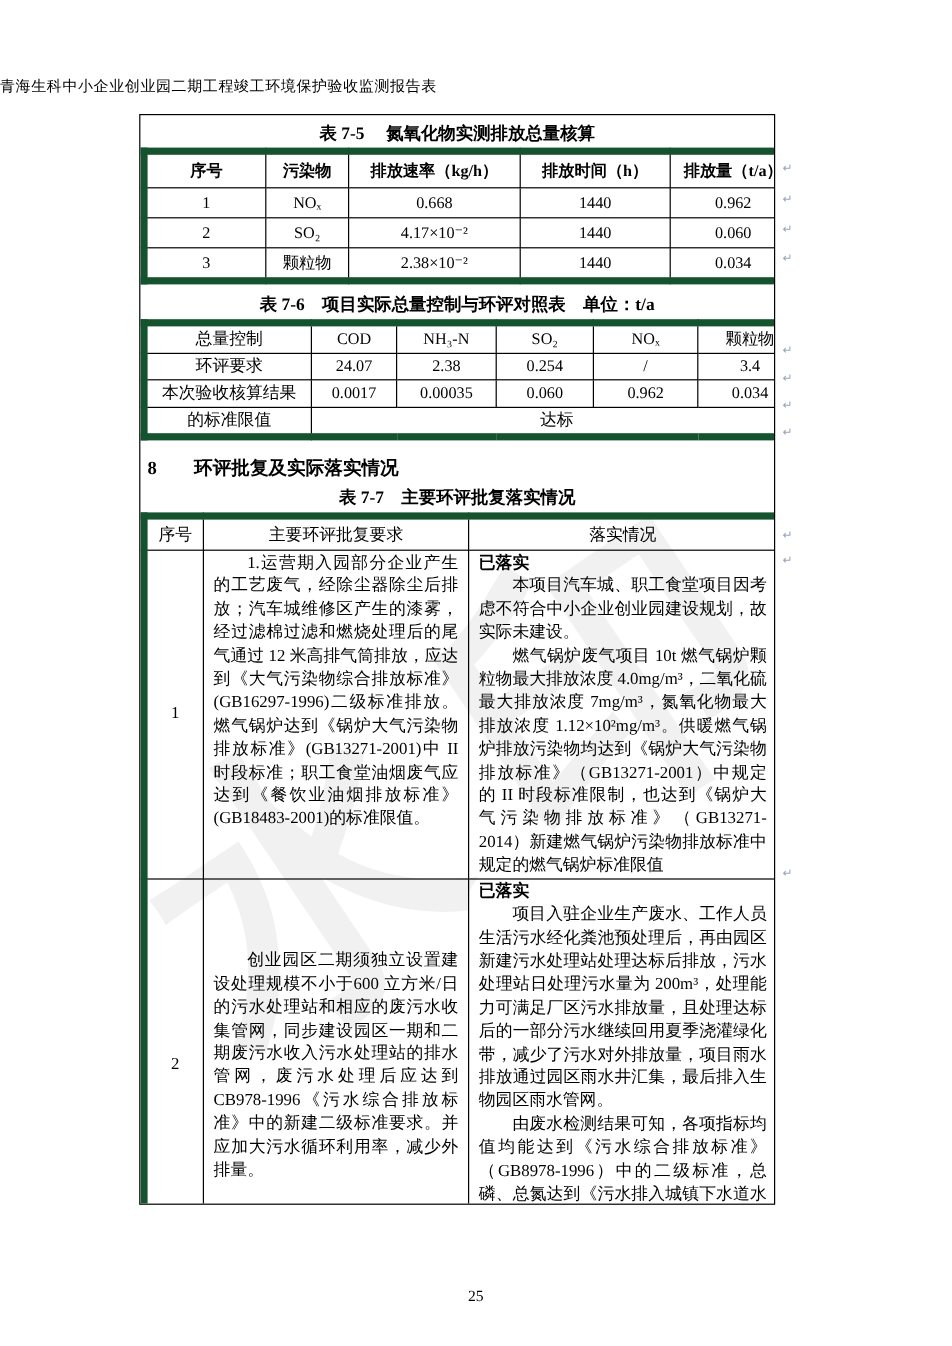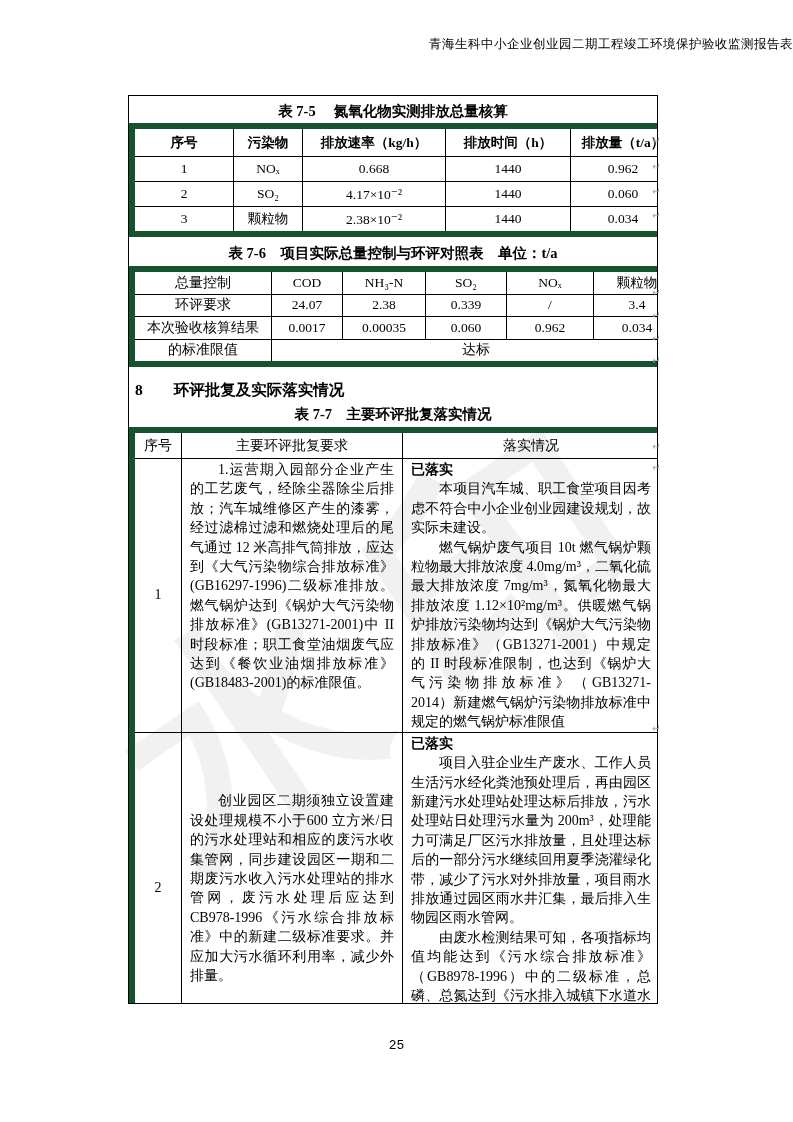--- a/index.html
+++ b/index.html
@@ -1,31 +1,31 @@
 <!DOCTYPE html>
 <html><head>
 <meta charset="utf-8">
 <style>
   html,body{margin:0;padding:0;background:#fff;}
   .page{
     position:relative;width:793px;height:1122px;background:#fff;overflow:hidden;
     font-family:"Liberation Serif","DejaVu Serif",serif;color:#000;
   }
   .doc-header{
-    position:absolute;top:36px;left:0;width:793px;text-align:right;
+    position:absolute;top:64px;left:0;width:793px;text-align:left;
     font-size:12.5px;letter-spacing:.5px;
   }
   .watermark{
     position:absolute;left:150px;top:640px;z-index:0;
     transform:rotate(-34deg);transform-origin:left center;
     font-size:250px;letter-spacing:55px;white-space:nowrap;
     color:rgba(0,0,0,0.055);font-weight:bold;pointer-events:none;
   }
   .outer-box{
-    position:absolute;left:128px;top:95px;width:528px;height:907px;
+    position:absolute;left:116px;top:95px;width:528px;height:907px;
     border:1.5px solid #000;z-index:1;background:transparent;overflow:hidden;
   }
   .tbl-title{ text-align:center;font-weight:bold;font-size:14.5px; }
   .t{ border-collapse:collapse;margin:0 auto;table-layout:fixed; }
   .t td{ border:1px solid #000;text-align:center;padding:0 2px;overflow:hidden; }
   .t{ border:6px solid #14532d; }
   
   .t75{ width:516px;margin-top:2px;font-size:13.5px; }
   .t75 td{ height:24px; }
   .t75 .hrow td{ font-weight:bold;height:27px; }
@@ -43,21 +43,21 @@
   .t77 .hrow td{ height:25px;vertical-align:middle; }
   .t77 .idx{ vertical-align:middle;width:42px; }
   .t77 .req{ width:216px; }
   .t77 .imp{ width:252px; }
   .t77 .row1 td{ height:260px; }
   .t77 .row2 td{ height:285px; }
   .t77 p{ margin:0;padding:0 6px;line-height:19.4px;text-align:justify;text-indent:2em; }
   .t77 .vmid{ vertical-align:middle; }
   .status-label{ font-weight:bold;padding:1px 6px 0 6px;text-align:left;line-height:19.4px; }
   .page-number{
-    position:absolute;left:0;top:1038px;width:793px;text-align:center;font-size:13px;z-index:1;font-family:Liberation Mono, monospace;
+    position:absolute;left:0;top:1072px;width:793px;text-align:center;font-size:13px;z-index:1;
   }
   .cell-mark{
     position:absolute;left:652px;z-index:1;color:#9aa5b5;font-size:10px;line-height:10px;
     font-family:"DejaVu Sans",sans-serif;
   }
   .tbl-title.spaced{ white-space:pre; }
 </style>
 </head>
 <body>
 
@@ -112,21 +112,21 @@
         <td style="width:66px">COD</td>
         <td style="width:78px">NH₃-N</td>
         <td style="width:76px">SO₂</td>
         <td style="width:82px">NOₓ</td>
         <td style="width:82px">颗粒物</td>
       </tr>
       <tr>
         <td class="lab">环评要求</td>
         <td>24.07</td>
         <td>2.38</td>
-        <td>0.339</td>
+        <td>0.254</td>
         <td>/</td>
         <td>3.4</td>
       </tr>
       <tr>
         <td class="lab">本次验收核算结果</td>
         <td>0.0017</td>
         <td>0.00035</td>
         <td>0.060</td>
         <td>0.962</td>
         <td>0.034</td>

